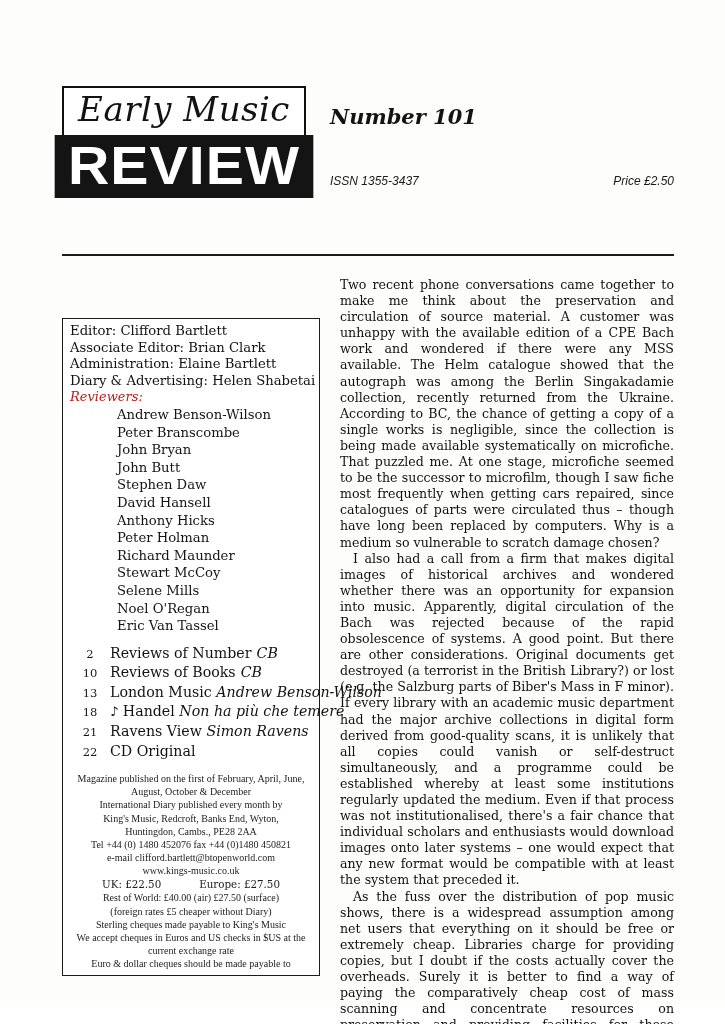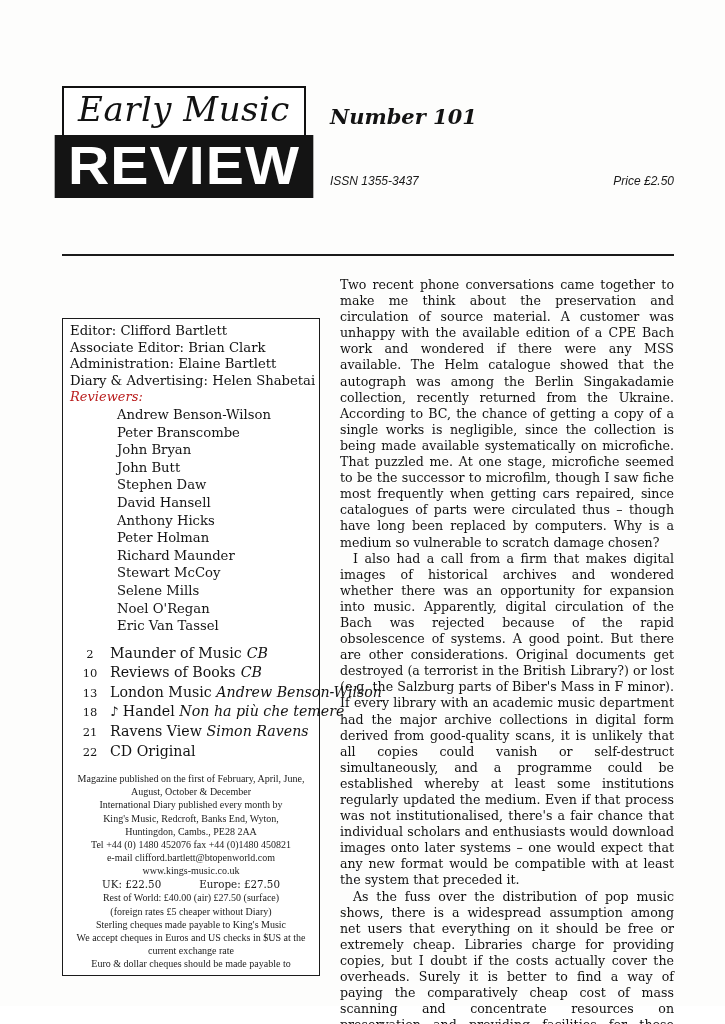--- a/index.html
+++ b/index.html
@@ -272,21 +272,21 @@
       <div class="reviewer">Stewart McCoy</div>
       <div class="reviewer">Selene Mills</div>
       <div class="reviewer">Noel O'Regan</div>
       <div class="reviewer">Eric Van Tassel</div>
     </div>
 
     <div class="toc">
 
       <div class="toc-row">
         <div class="toc-num">2</div>
-        <div class="toc-title"><span>Maunder of Music</span><span class="cb">CB</span></div>
+        <div class="toc-title"><span>Reviews of Number</span><span class="cb">CB</span></div>
       </div>
 
       <div class="toc-row">
         <div class="toc-num">10</div>
         <div class="toc-title"><span>Reviews of Books</span><span class="cb">CB</span></div>
       </div>
 
       <div class="toc-row">
         <div class="toc-num">13</div>
         <div class="toc-title"><span>London Music</span> <span class="by">Andrew Benson-Wilson</span></div>

